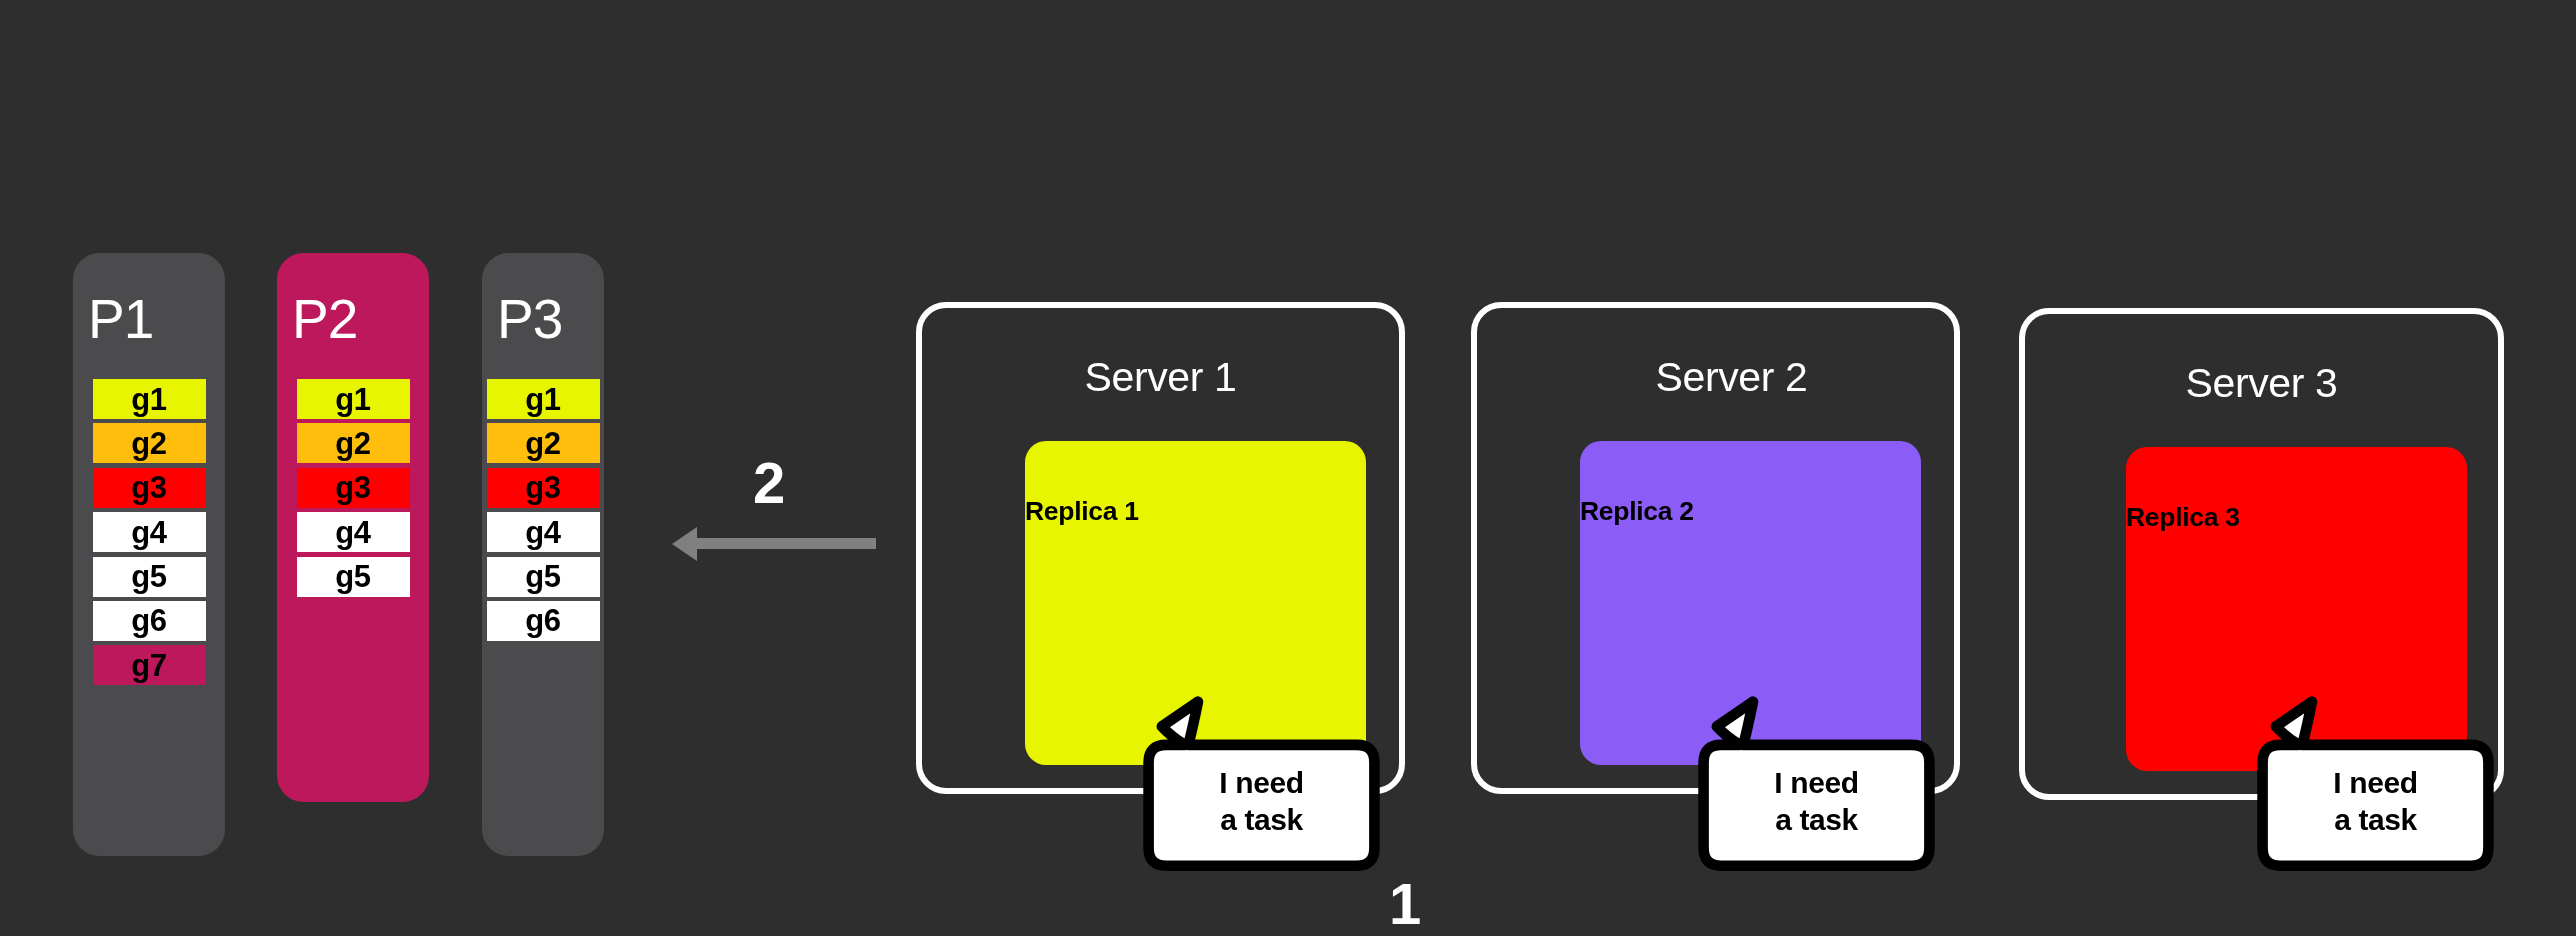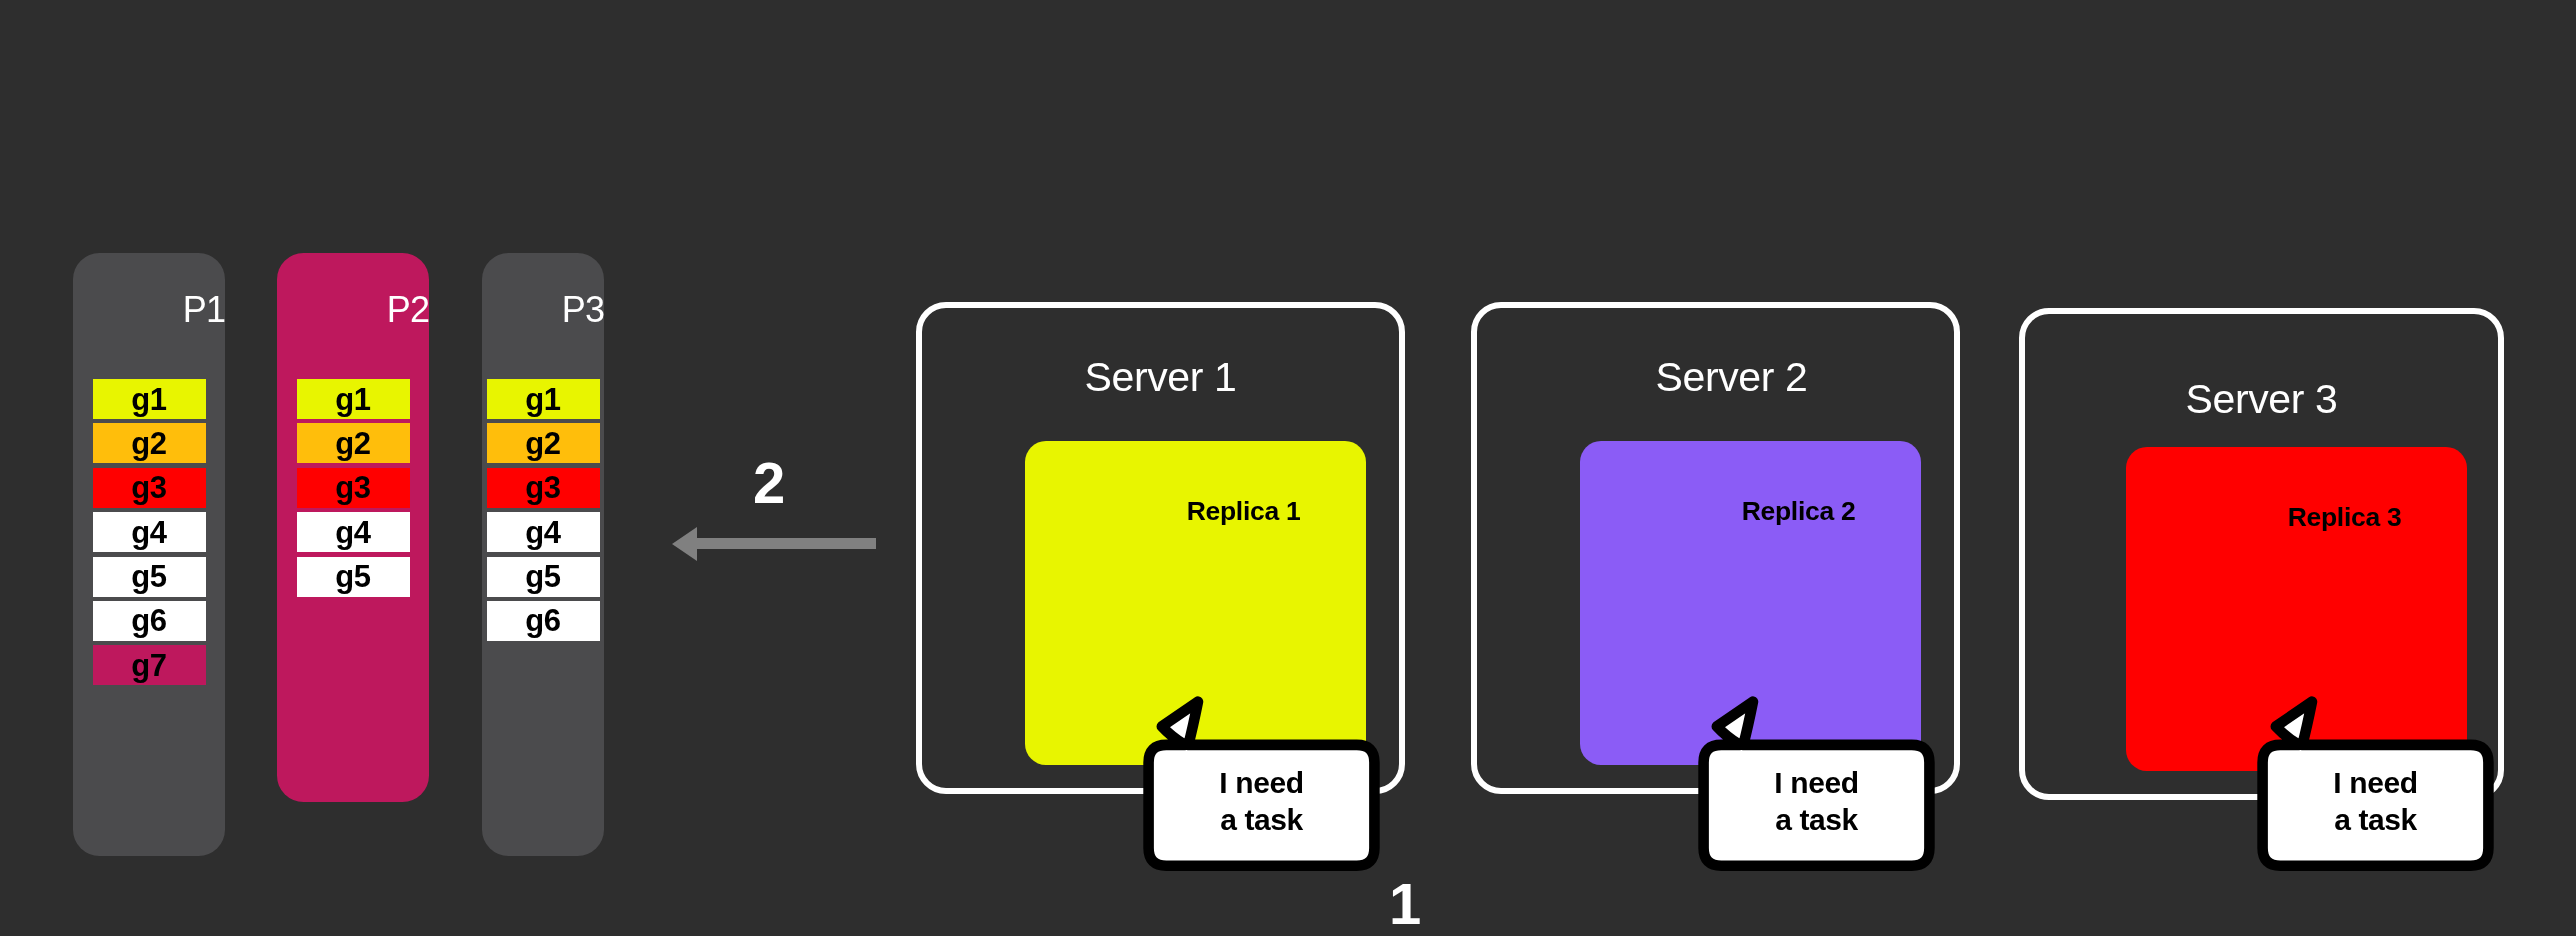--- a/index.html
+++ b/index.html
@@ -25,25 +25,25 @@
   }
 
   
   .partition {
     position: absolute;
     border-radius: 26.5px;
     box-sizing: border-box;
   }
   .partition-title {
     position: absolute;
-    left: 0;
-    width: 100%;
-    text-align: right;
+    left: 15px;
+    width: 100%;
+    text-align: left;
     color: #ffffff;
-    font-size: 36px;
+    font-size: 55px;
     font-weight: 400;
     line-height: 1;
     letter-spacing: -0.9px;
   }
   .glist {
     position: absolute;
     left: 0;
     width: 100%;
     display: flex;
     flex-direction: column;
@@ -108,27 +108,25 @@
   }
   .replica {
     position: absolute;
     border-radius: 21px;
     box-sizing: border-box;
   }
   .replica-label {
     position: absolute;
     left: 0;
     width: 100%;
-    text-align: center;
     color: #000000;
     font-size: 26.5px;
     font-weight: bold;
     line-height: 1;
     letter-spacing: -0.3px;
-    margin-left: 48px;
   }
 
   
   .bubble-wrap {
     position: absolute;
     width: 247px;
     height: 186px;
   }
   .bubble-wrap svg {
     position: absolute;
@@ -247,21 +245,21 @@
                L 12 75
                Q 12 55 32 55
                L 53 55
                Q 38 46 27 34 Z" fill="#ffffff" stroke="#000000" stroke-width="12" stroke-linejoin="round"></path>
     </svg>
     <div class="bubble-text">I need
 a task</div>
   </div>
 
   <div class="server" style="left:2019px; top:308px; width:485px; height:492px;">
-    <div class="server-title" style="top:49px;margin-top:16px;">Server 3</div>
+    <div class="server-title" style="top:49px;">Server 3</div>
     <div class="replica" style="left:101px; top:133px; width:341px; height:324px; background:#ff0000;">
       <div class="replica-label" style="top:57px;">Replica 3</div>
     </div>
   </div>
 
   <div class="bubble-wrap" style="left:2252px; top:696px;">
     <svg viewBox="0 0 280 210">
       <path d="M 27 34
                L 68 6
                Q 62 36 57 55

